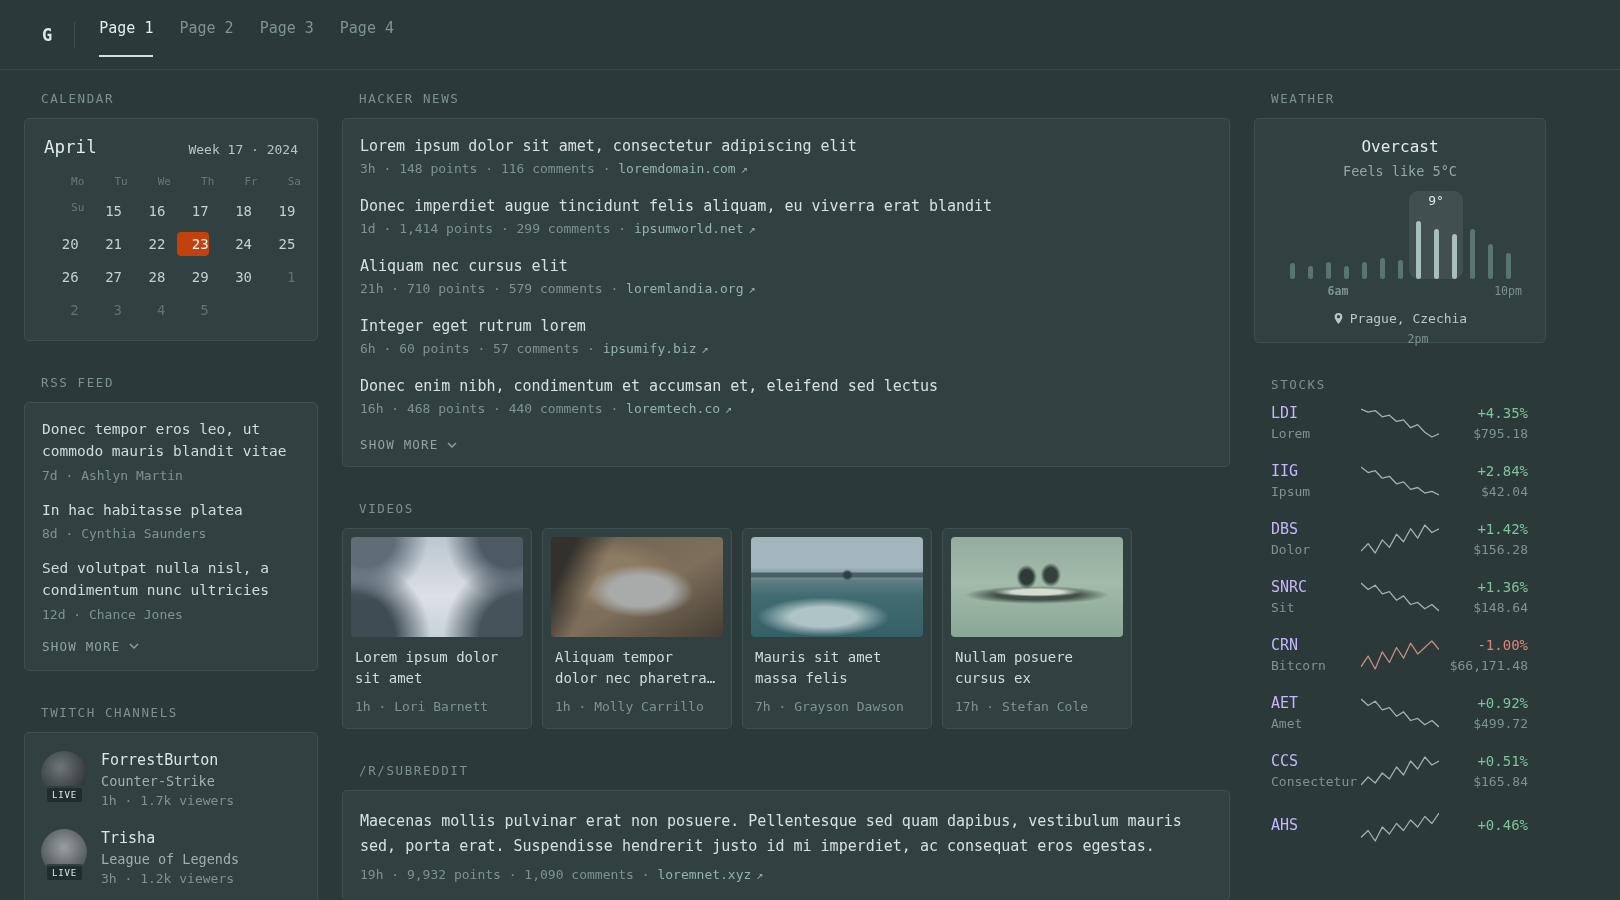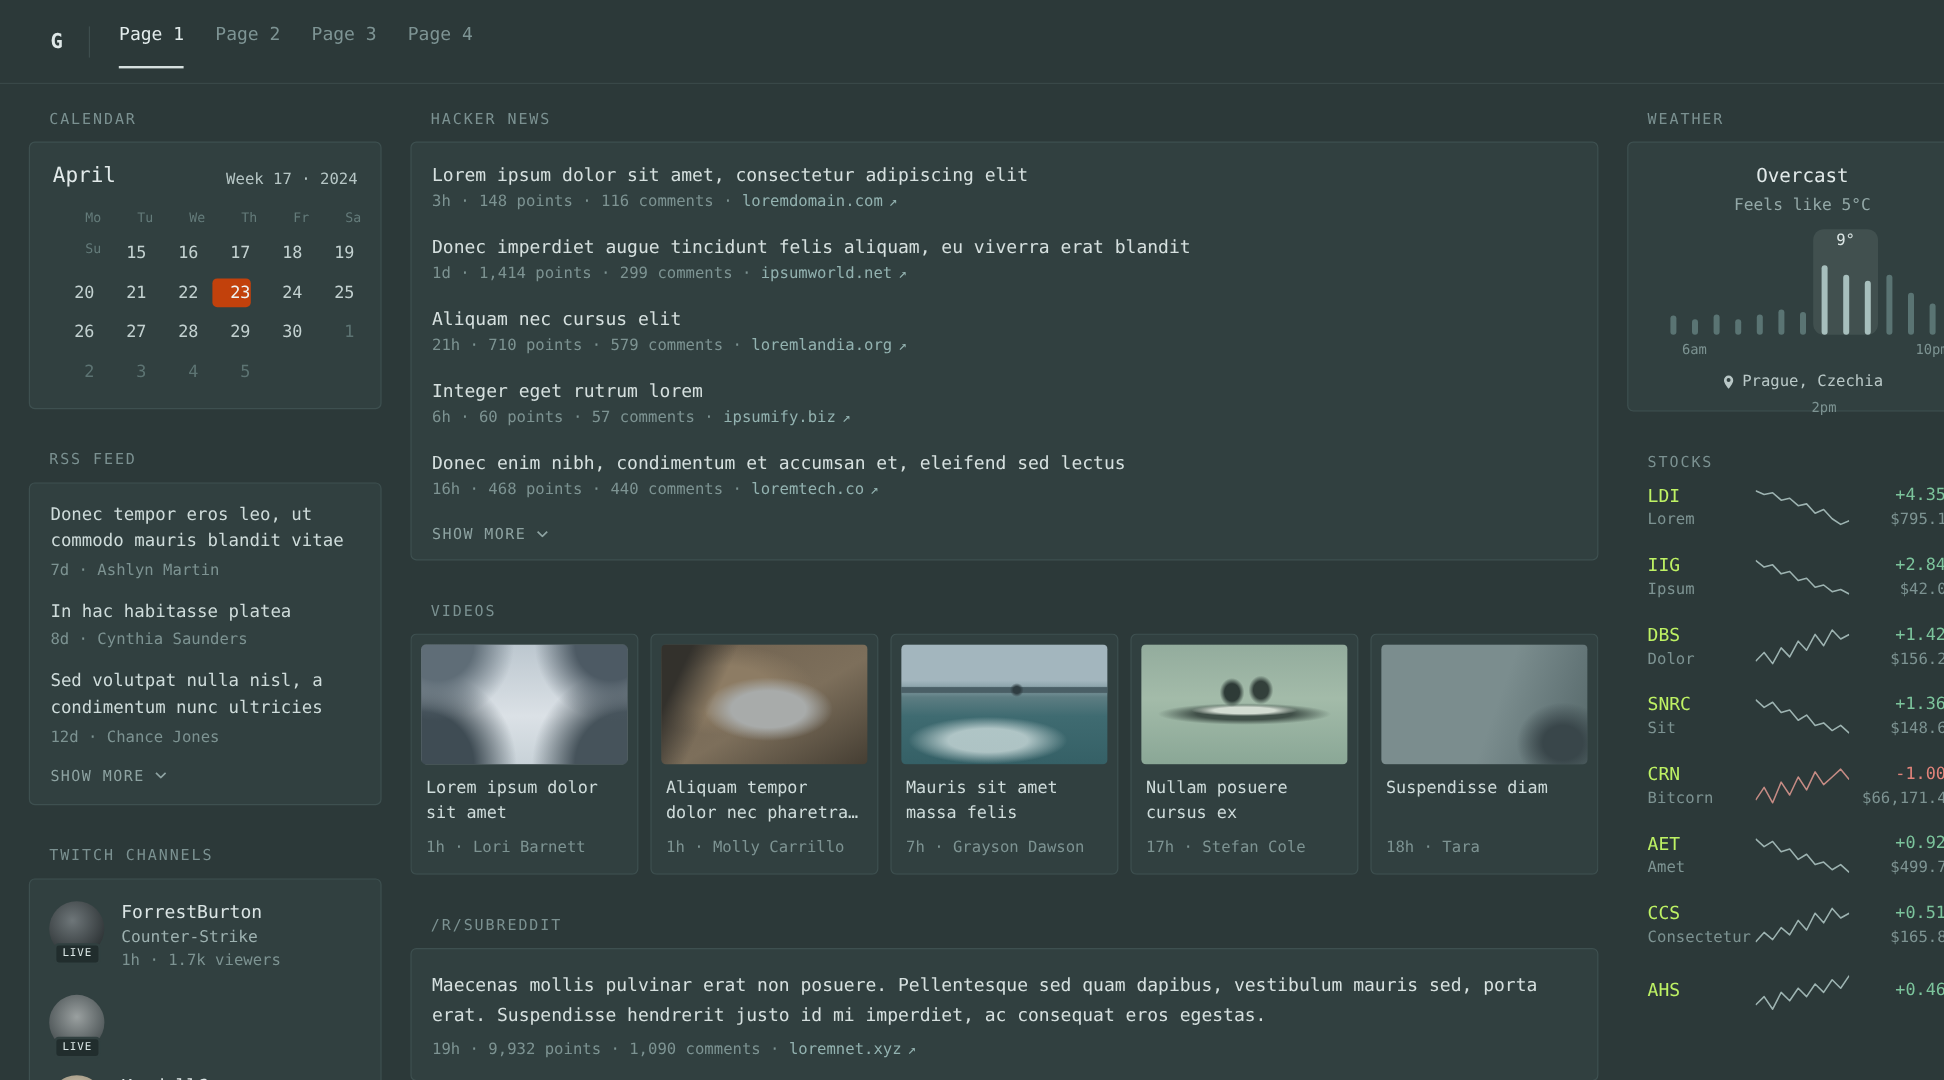--- a/index.html
+++ b/index.html
@@ -141,21 +141,21 @@
   .wx-bar { width: 5px; border-radius: 2.5px; background: #5a7473; }
   .wx-bar.hl { background: #a7bfbd; }
   .wx-ticks { position: relative; height: 15px; margin: 5px 14px 0; font-size: 11.5px; color: #7d9392; }
   .wx-ticks span { position: absolute; transform: translateX(-50%); }
   .wx-loc { display: flex; justify-content: center; align-items: center; gap: 6px; margin-top: 12px; color: #b9c8c7; font-size: 13px; }
   .wx-loc svg { flex: 0 0 auto; }
 
   
   .stocks-list { padding: 0 18px 0 17px; }
   .stock-row { display: grid; grid-template-columns: minmax(0,1fr) 78px minmax(0,1fr); align-items: center; margin-bottom: 21px; }
-  .stock-ticker { font-size: 15px; color: #bef264; }
+  .stock-ticker { font-size: 15px; color: #c4b5fd; }
   .stock-name { font-size: 13px; color: #7d9392; margin-top: 4px; }
   .spark { width: 78px; height: 34px; color: #9db3b1; }
   .spark.neg { color: #c58b84; }
   .stock-nums { text-align: right; }
   .stock-change { font-size: 14px; }
   .stock-change.pos { color: #7cc49c; }
   .stock-change.neg { color: #e0837a; }
   .stock-price { font-size: 13px; color: #7d9392; margin-top: 5px; }
 </style>
 </head>
@@ -255,20 +255,25 @@
             <div class="tw-name">ForrestBurton</div>
             <div class="tw-game">Counter-Strike</div>
             <div class="meta">1h · 1.7k viewers</div>
           </div>
         </div>
         <div class="tw-item">
           <div class="avatar-wrap">
             <div class="avatar av-2"></div>
             <span class="live-badge">LIVE</span>
           </div>
+          <div class="tw-info">
+            <div class="tw-name">Trisha</div>
+            <div class="tw-game">League of Legends</div>
+            <div class="meta">3h · 1.2k viewers</div>
+          </div>
         </div>
         <div class="tw-item">
           <div class="avatar-wrap">
             <div class="avatar av-3"></div>
 
           </div>
           <div class="tw-info">
             <div class="tw-name">KendallCarr</div>
           </div>
         </div>
@@ -352,25 +357,20 @@
           <a class="v-title">Mauris sit amet massa felis</a>
           <div class="meta">7h · Grayson Dawson</div>
         </div>
 
         <div class="card video-card">
           <div class="thumb thumb-4"></div>
           <a class="v-title">Nullam posuere cursus ex</a>
           <div class="meta">17h · Stefan Cole</div>
         </div>
 
-        <div class="card video-card">
-          <div class="thumb thumb-5"></div>
-          <a class="v-title">Suspendisse diam</a>
-          <div class="meta">18h · Tara</div>
-        </div>
       </div>
     </section>
 
     <section class="widget">
       <h2 class="wlabel">/R/SUBREDDIT</h2>
       <div class="card sub-card">
         <a class="sub-title">Maecenas mollis pulvinar erat non posuere. Pellentesque sed quam dapibus, vestibulum mauris sed, porta erat. Suspendisse hendrerit justo id mi imperdiet, ac consequat eros egestas.</a>
         <div class="meta">
           <span>19h · 9,932 points · 1,090 comments ·</span>
           <a class="domain"><span>loremnet.xyz</span><span class="ext">↗</span></a>
@@ -425,21 +425,21 @@
               </div>
               <div class="wx-col">
                 <div class="wx-bar" style="height: 61%;"></div>
               </div>
               <div class="wx-col">
                 <div class="wx-bar" style="height: 45%;"></div>
               </div>
             </div>
         </div>
         <div class="wx-ticks">
-            <span style="left: 27px;">6am</span>
+            <span style="left: 55px; font-weight: bold;">6am</span>
             <span style="left: 135px; margin-top: 48px;">2pm</span>
             <span style="left: 225px;">10pm</span>
           </div>
         <div class="wx-loc">
           <svg width="11" height="13" viewBox="0 0 12 14">
               <path d="M6 1a4.2 4.2 0 0 0-4.2 4.2C1.8 8.4 6 13 6 13s4.2-4.6 4.2-7.8A4.2 4.2 0 0 0 6 1zm0 5.8a1.8 1.8 0 1 1 0-3.6 1.8 1.8 0 0 1 0 3.6z" fill="currentColor"></path>
             </svg>
           <span>Prague, Czechia</span>
         </div>
       </div>

